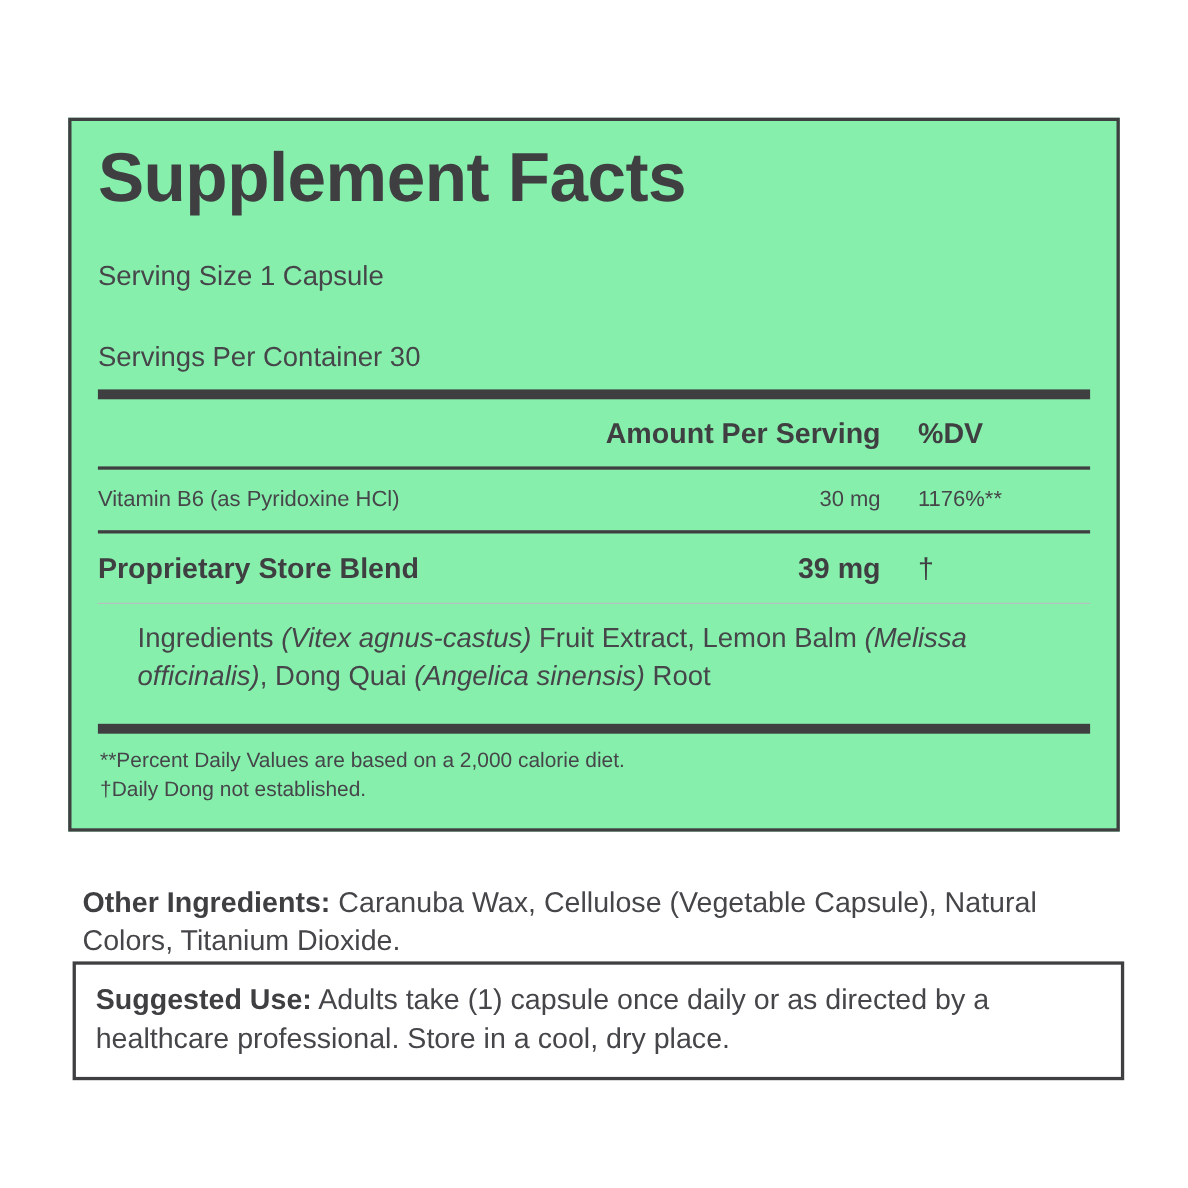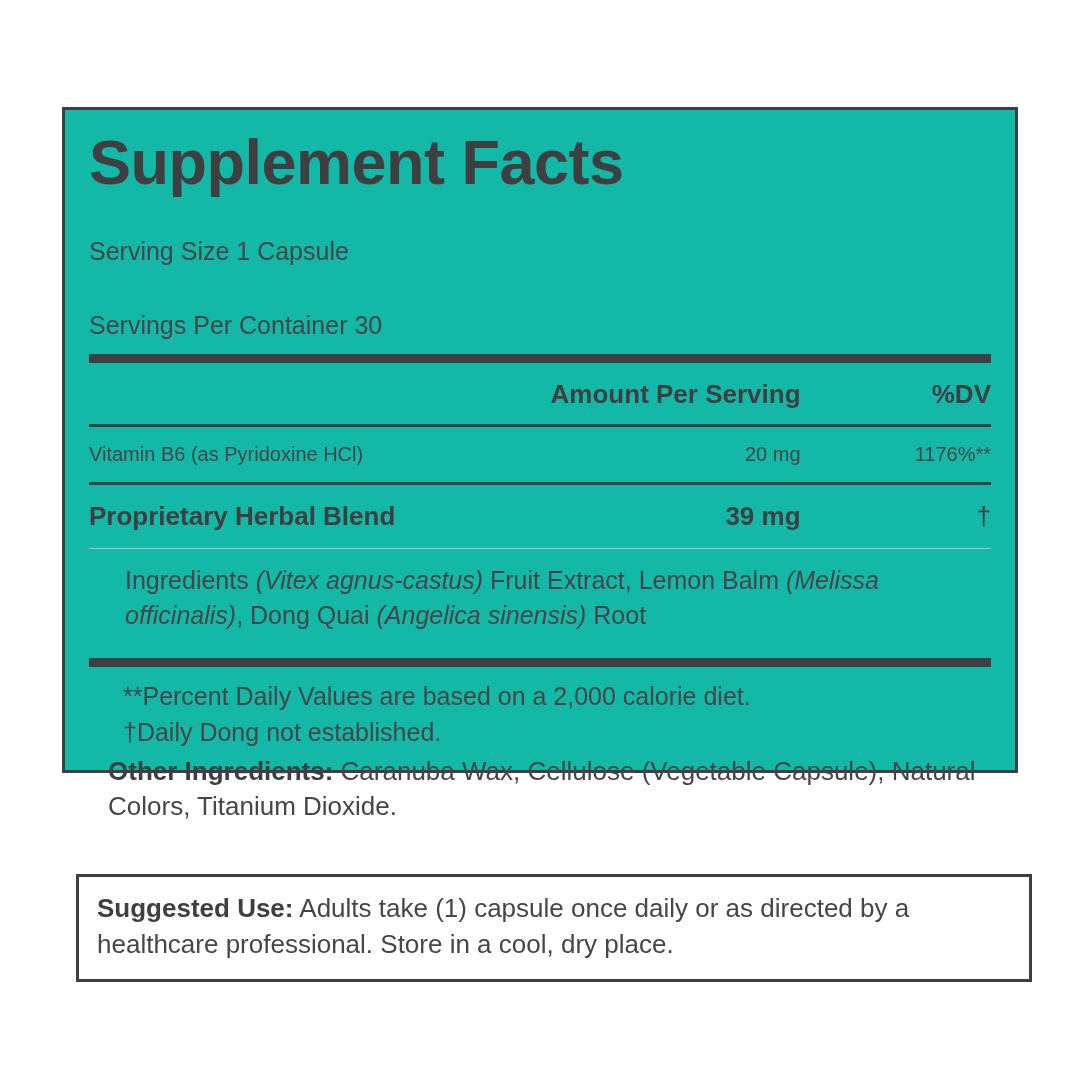--- a/index.html
+++ b/index.html
@@ -23,21 +23,21 @@
   }
 
   
   .panel {
     position: absolute;
     left: 62px;
     top: 107px;
     width: 956px;
     box-sizing: border-box;
     border: 3px solid #3f3f42;
-    background: #14b8a6;
+    background: #86efac;
     padding: 14px 24px 18px 24px;
   }
 
   .sf-title {
     font-size: 63px;
     line-height: 1.02;
     font-weight: 700;
     color: #3f3f42;
     letter-spacing: -0.5px;
     margin: 6px 0 2px 0;
@@ -68,21 +68,21 @@
     border-collapse: collapse;
     table-layout: fixed;
   }
   table.facts td {
     vertical-align: baseline;
     padding: 0;
   }
 
   .col-name { width: 52%; }
   .col-amt  { width: 30%; text-align: right; padding-right: 34px !important; }
-  .col-dv   { width: 18%; text-align: right; }
+  .col-dv   { width: 18%; }
 
   .hdr-row td {
     font-size: 26px;
     font-weight: 700;
     color: #3f3f42;
     padding-top: 16px !important;
     padding-bottom: 14px !important;
   }
 
   .nut-row td {
@@ -103,44 +103,42 @@
 
   .blend-detail {
     font-size: 25px;
     line-height: 1.38;
     color: #46464a;
     padding: 14px 6px 14px 36px;
   }
   .blend-detail i { font-style: italic; }
 
   .footnotes {
-    font-size: 25px;
+    font-size: 19px;
     line-height: 1.42;
     color: #46464a;
     padding: 12px 0 2px 2px;
-    margin-left: 32px;
   }
 
   
   .other-ing {
     position: absolute;
     left: 75px;
-    top: 754px;
+    top: 803px;
     width: 948px;
     font-size: 26px;
     line-height: 1.36;
     color: #46464a;
-    margin-left: 33px;
   }
   .other-ing b { color: #3f3f42; font-weight: 700; }
 
   
   .suggested {
     position: absolute;
-    left: 76px;
+    left: 66px;
     top: 874px;
     width: 956px;
     box-sizing: border-box;
     border: 3px solid #3f3f42;
     padding: 14px 18px 16px 18px;
     font-size: 26px;
     line-height: 1.38;
     color: #46464a;
   }
   .suggested b { color: #3f3f42; font-weight: 700; }
@@ -168,32 +166,32 @@
       </tr>
     </tbody>
       </table>
 
     <div class="rule-med"></div>
 
     <table class="facts">
       <tbody>
           <tr class="nut-row">
         <td class="col-name">Vitamin B6 (as Pyridoxine HCl)</td>
-        <td class="col-amt">20 mg</td>
+        <td class="col-amt">30 mg</td>
         <td class="col-dv">1176%**</td>
       </tr>
     </tbody>
       </table>
 
     <div class="rule-med"></div>
 
     <table class="facts">
       <tbody>
           <tr class="blend-row">
-        <td class="col-name">Proprietary Herbal Blend</td>
+        <td class="col-name">Proprietary Store Blend</td>
         <td class="col-amt">39 mg</td>
         <td class="col-dv">†</td>
       </tr>
     </tbody>
       </table>
 
     <div class="rule-thin"></div>
 
     <div class="blend-detail"><span>Ingredients </span><i>(Vitex agnus-castus)</i><span> Fruit Extract, Lemon Balm </span><i>(Melissa officinalis)</i><span>, Dong Quai </span><i>(Angelica sinensis)</i><span> Root</span></div>
 

